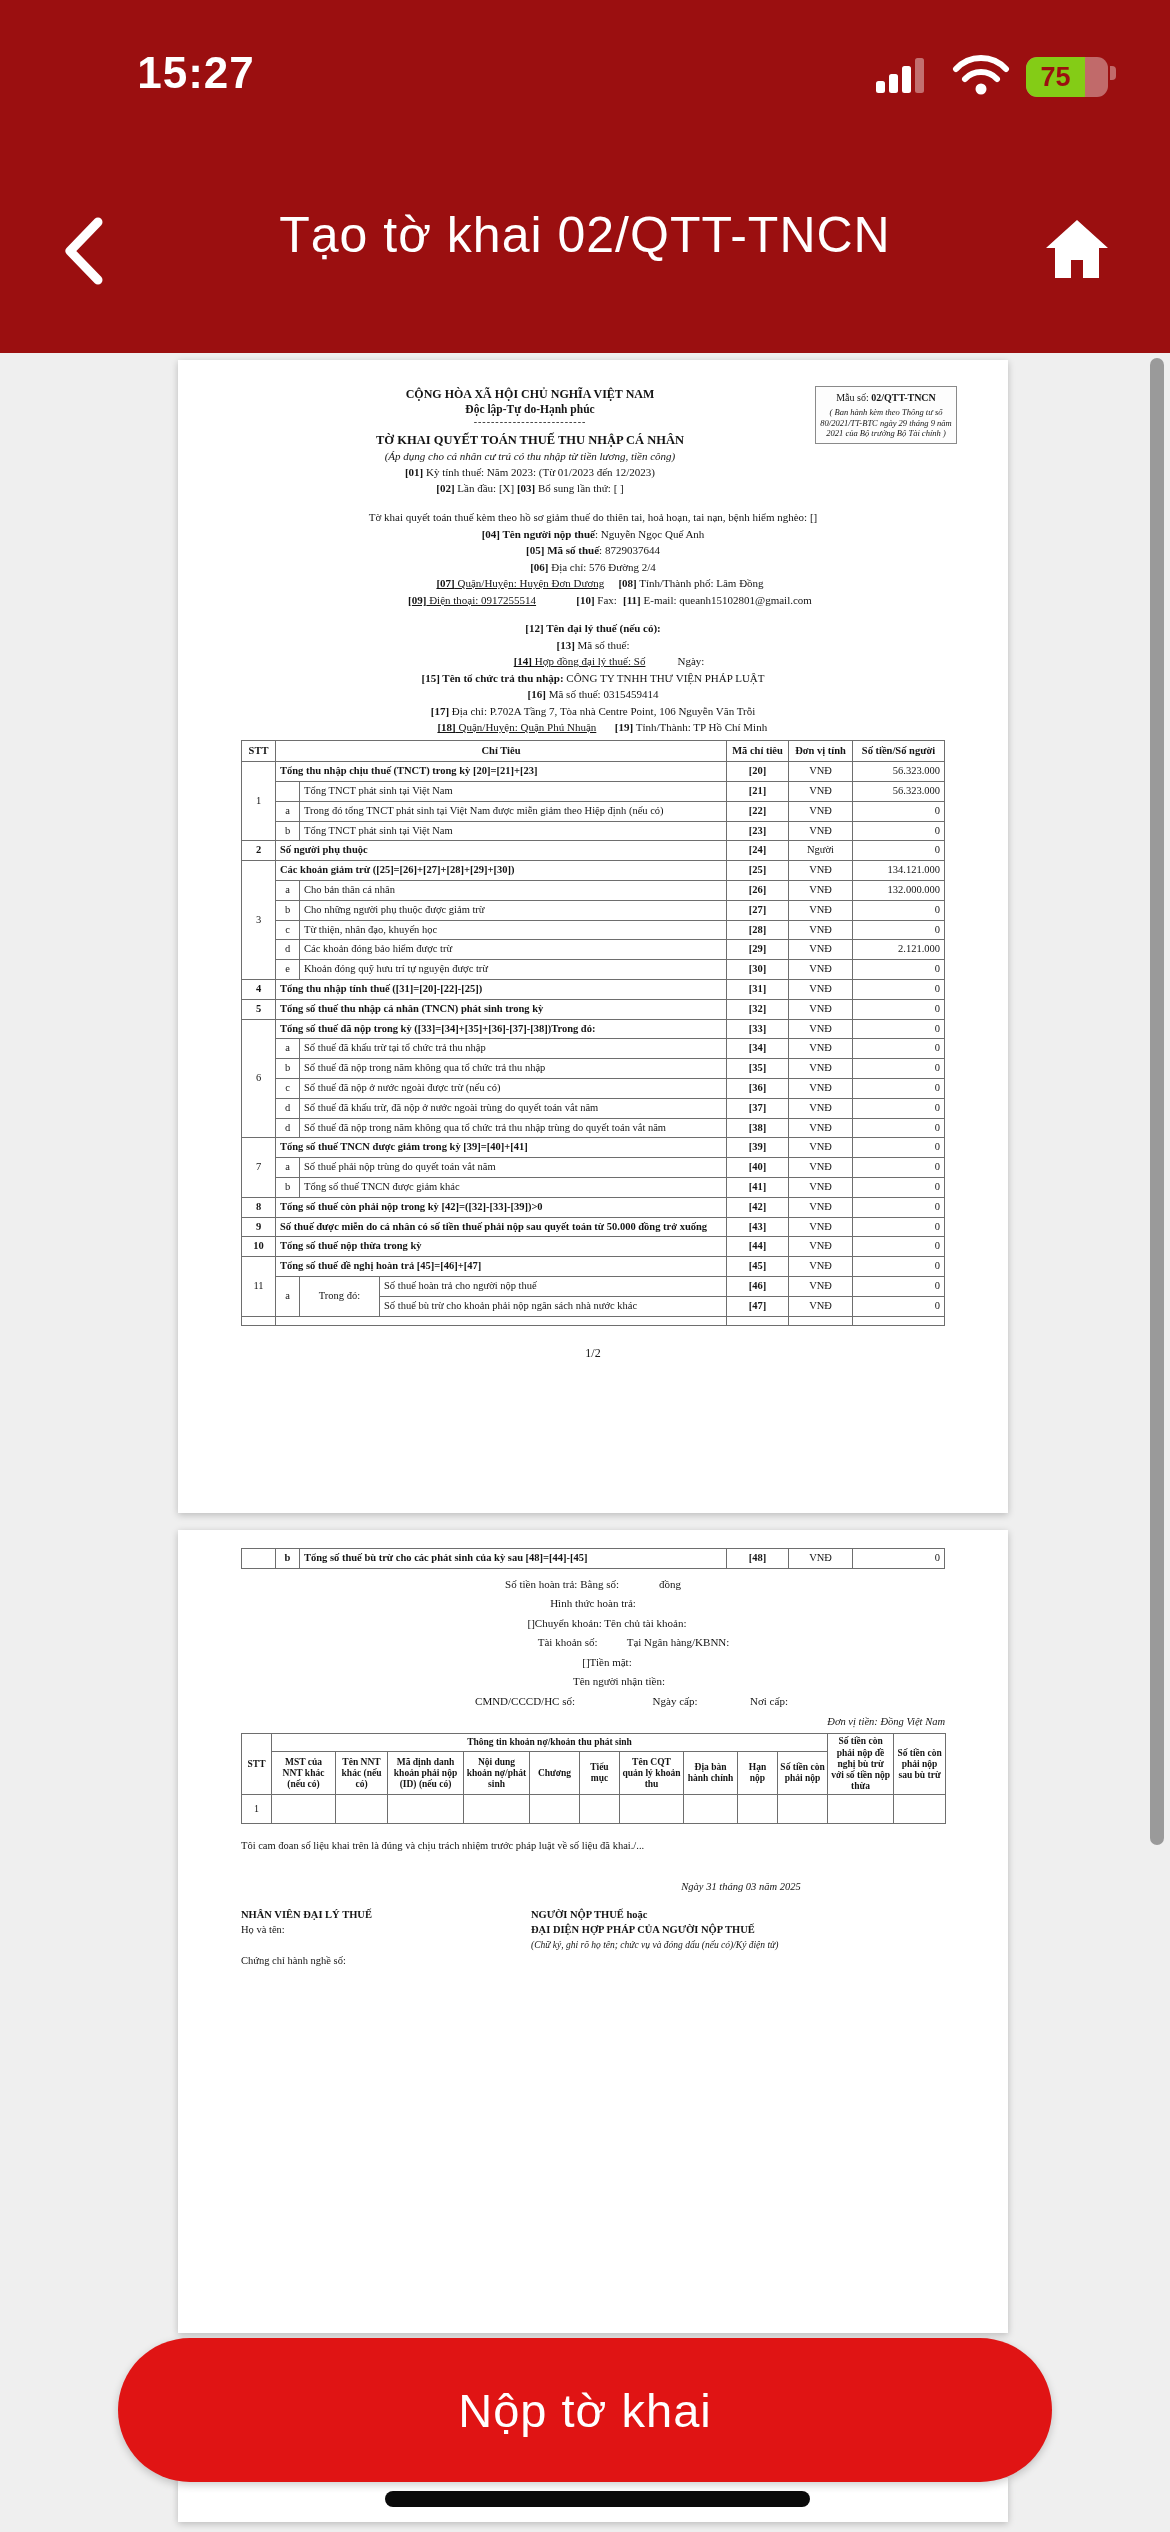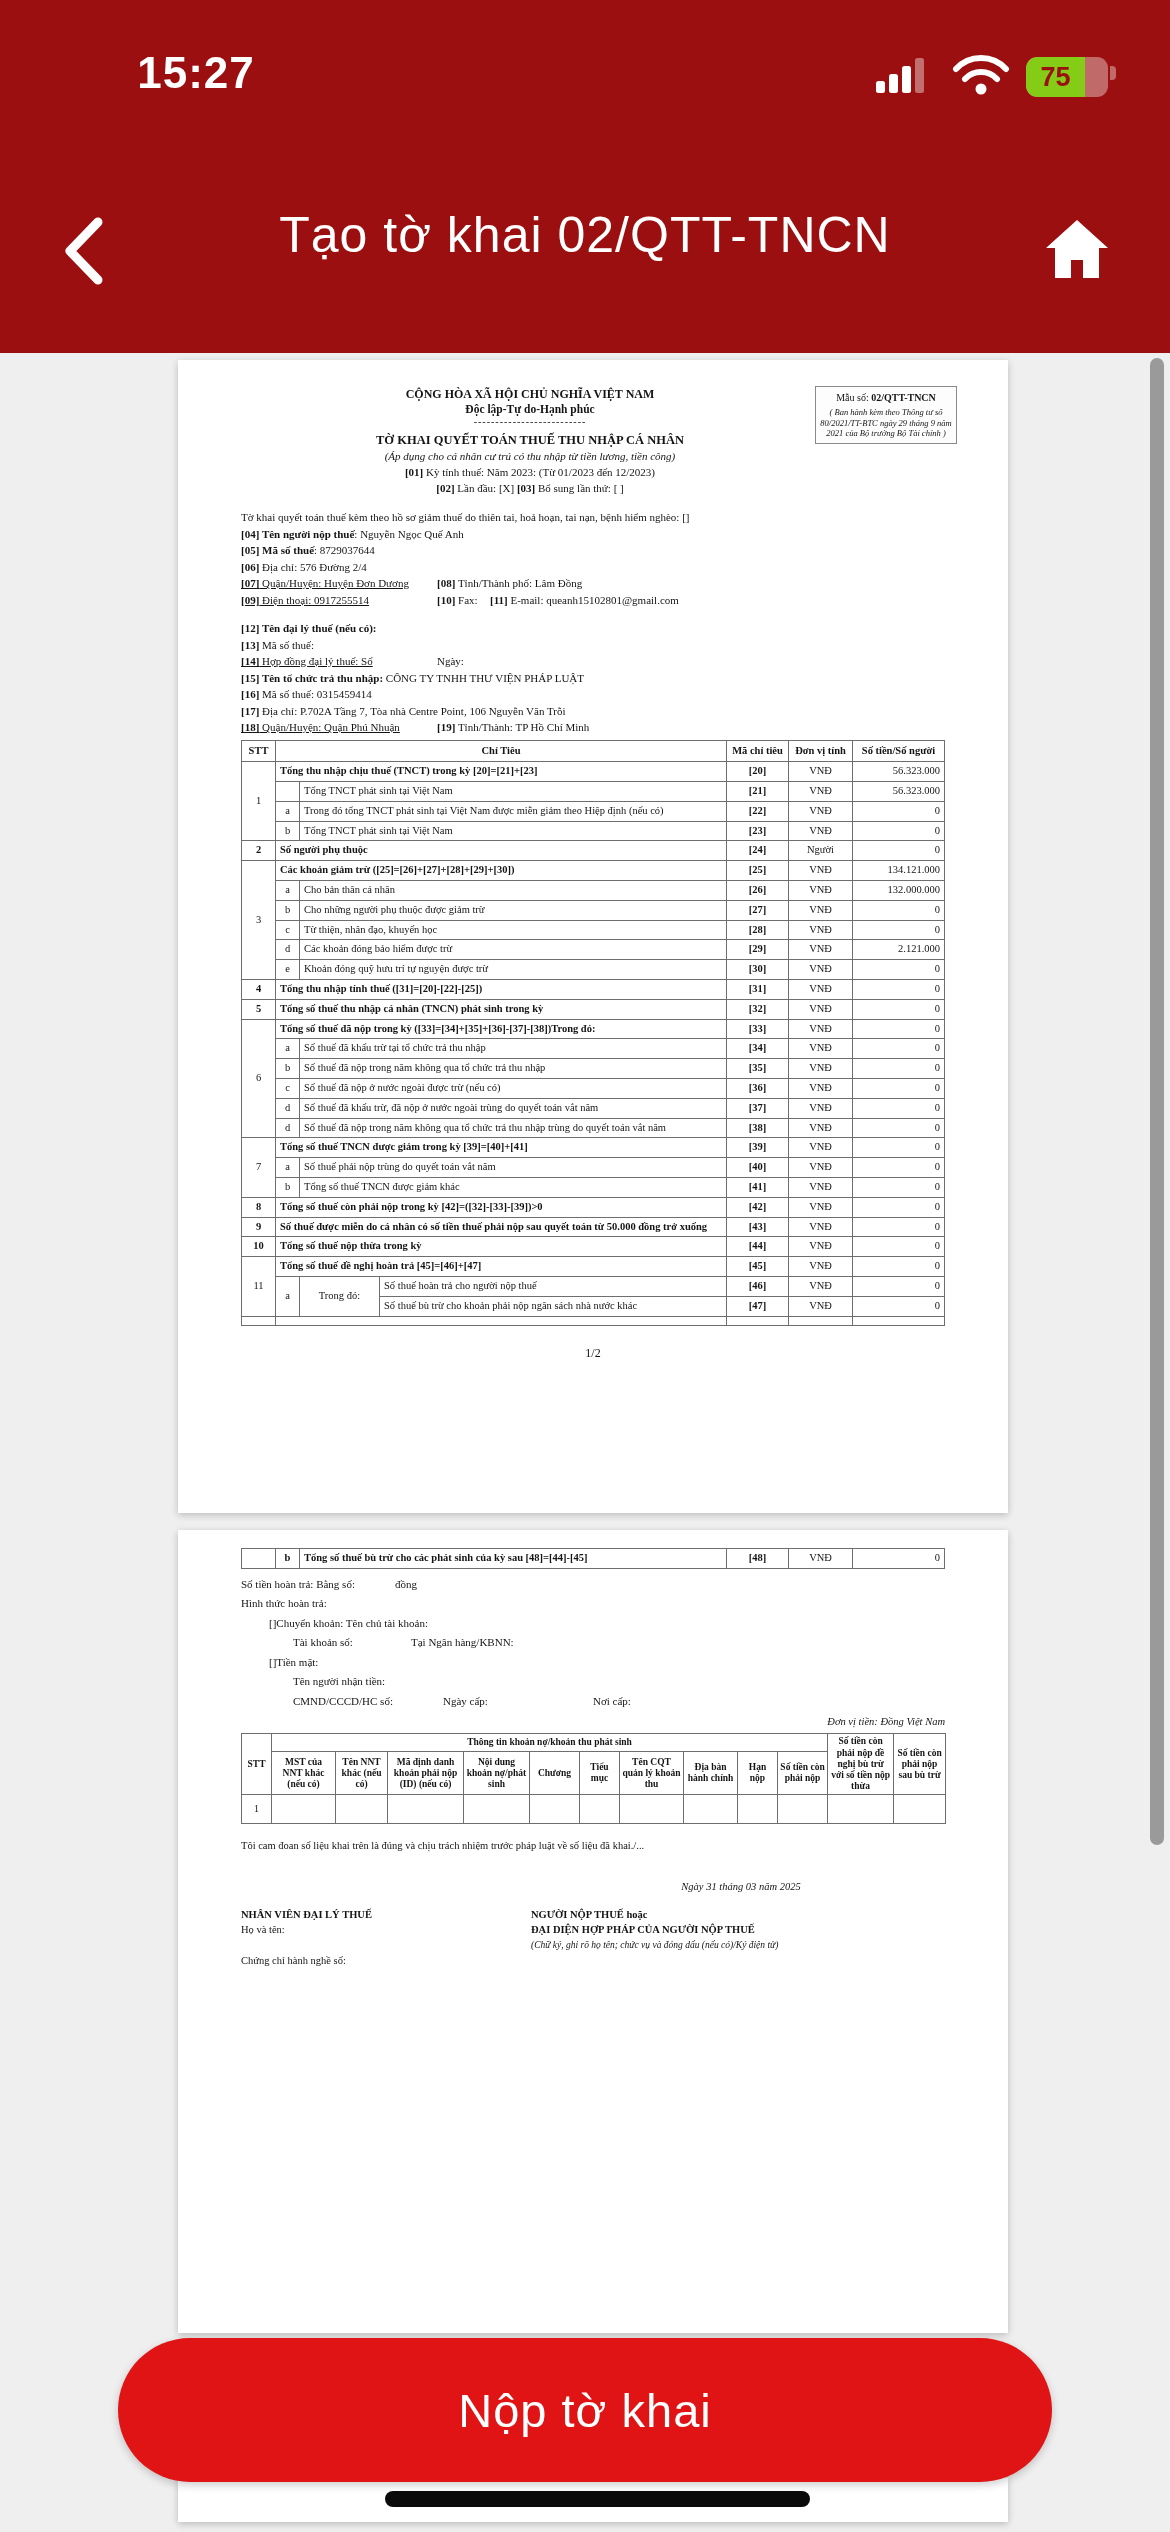--- a/index.html
+++ b/index.html
@@ -34,21 +34,21 @@
   .fb1{font-size:10px;line-height:13px;}
   .fbnote{font-size:8.5px;font-style:italic;line-height:10.5px;margin-top:3px;}
   .nathead{width:578px;text-align:center;}
   .nh1{font-size:12px;font-weight:700;line-height:16px;}
   .nh2{font-size:11.5px;font-weight:700;line-height:15px;}
   .nhd{font-size:10px;line-height:10px;letter-spacing:1px;}
   .dtitle{font-size:12.5px;font-weight:700;line-height:18px;margin-top:4px;}
   .dsub{font-size:11px;font-style:italic;line-height:15px;}
   .kline{font-size:11px;line-height:16px;}
   .intro{margin-top:13px;}
-  .ln{font-size:11px;line-height:16.5px;white-space:nowrap;}
+  .ln{font-size:11px;line-height:16.5px;white-space:nowrap;text-align:center;}
   .bn{font-weight:700;}
   .col1{display:inline-block;width:196px;text-decoration:underline;}
   .colf{display:inline-block;width:53px;}
   .gap12{margin-top:12px;}
   
   table.t1{border-collapse:collapse;table-layout:fixed;width:703px;margin-top:4px;font-size:10.5px;}
   .t1 th,.t1 td{border:1px solid #6e6e6e;padding:3px 4px;line-height:1.22;vertical-align:middle;overflow:hidden;}
   .t1 th{font-weight:700;text-align:center;padding:4px 2px;}
   .ctr{text-align:center;}
   .num{text-align:right;}

